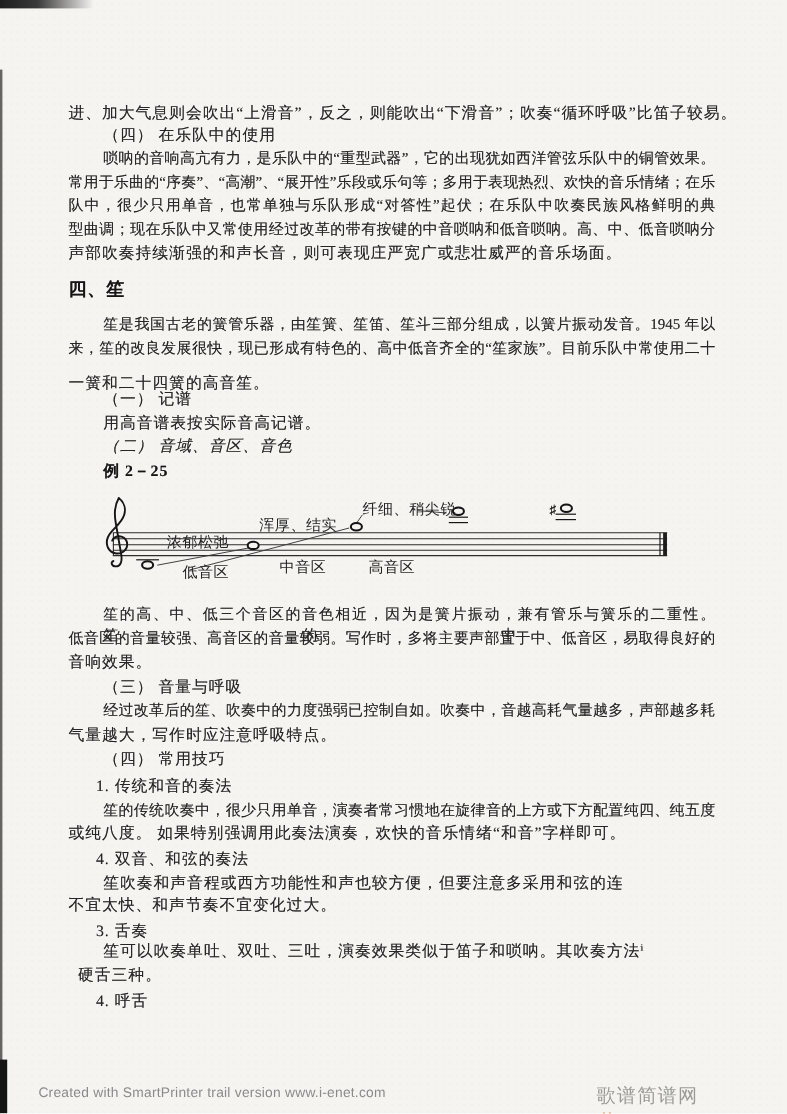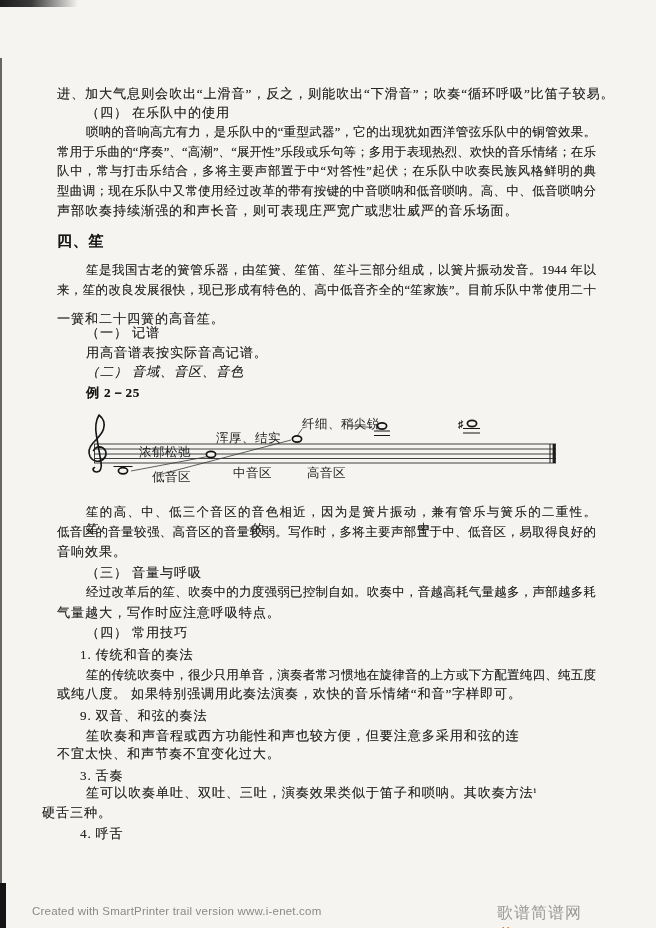--- a/index.html
+++ b/index.html
@@ -62,47 +62,47 @@
 
   <div class="edge-line"></div>
   <div class="corner-smudge"></div>
   <div class="bottom-mark"></div>
 
   <div id="text-layer">
       <div class="tline" style="left: 57px; top: 85px;">进、加大气息则会吹出“上滑音”，反之，则能吹出“下滑音”；吹奏“循环呼吸”比笛子较易。</div>
       <div class="tline" style="left: 86px; top: 104px;">（四） 在乐队中的使用</div>
       <div class="tline just" style="left: 86px; top: 124px; width: 510px;">唢呐的音响高亢有力，是乐队中的“重型武器”，它的出现犹如西洋管弦乐队中的铜管效果。</div>
       <div class="tline just" style="left: 57px; top: 144px; width: 539px;">常用于乐曲的“序奏”、“高潮”、“展开性”乐段或乐句等；多用于表现热烈、欢快的音乐情绪；在乐</div>
-      <div class="tline just" style="left: 57px; top: 163px; width: 539px;">队中，常与打击乐结合，多将主要声部置于中“对答性”起伏；在乐队中吹奏民族风格鲜明的典</div>
+      <div class="tline just" style="left: 57px; top: 163px; width: 539px;">队中，很少只用单音，也常单独与乐队形成“对答性”起伏；在乐队中吹奏民族风格鲜明的典</div>
       <div class="tline just" style="left: 57px; top: 183px; width: 539px;">型曲调；现在乐队中又常使用经过改革的带有按键的中音唢呐和低音唢呐。高、中、低音唢呐分</div>
       <div class="tline" style="left: 57px; top: 202px;">声部吹奏持续渐强的和声长音，则可表现庄严宽广或悲壮威严的音乐场面。</div>
       <div class="tline bold" style="left: 57px; top: 232px; font-size: 15px;">四、笙</div>
-      <div class="tline just" style="left: 86px; top: 262px; width: 510px;">笙是我国古老的簧管乐器，由笙簧、笙笛、笙斗三部分组成，以簧片振动发音。1944 年以</div>
+      <div class="tline just" style="left: 86px; top: 262px; width: 510px;">笙是我国古老的簧管乐器，由笙簧、笙笛、笙斗三部分组成，以簧片振动发音。1945 年以</div>
       <div class="tline just" style="left: 57px; top: 282px; width: 539px;">来，笙的改良发展很快，现已形成有特色的、高中低音齐全的“笙家族”。目前乐队中常使用二十</div>
       <div class="tline" style="left: 57px; top: 298px; margin-top: 12px;">一簧和二十四簧的高音笙。</div>
       <div class="tline" style="left: 86px; top: 324px;">（一） 记谱</div>
       <div class="tline" style="left: 86px; top: 344px;">用高音谱表按实际音高记谱。</div>
       <div class="tline" style="left: 86px; top: 363px; font-style: italic;">（二） 音域、音区、音色</div>
       <div class="tline bold" style="left: 86px; top: 384px;">例 2－25</div>
       <div class="tline just" style="left: 86px; top: 504px; width: 510px;">笙的高、中、低三个音区的音色相近，因为是簧片振动，兼有管乐与簧乐的二重性。笙的中、</div>
       <div class="tline just" style="left: 57px; top: 524px; width: 539px;">低音区的音量较强、高音区的音量较弱。写作时，多将主要声部置于中、低音区，易取得良好的</div>
       <div class="tline" style="left: 57px; top: 543px;">音响效果。</div>
       <div class="tline" style="left: 86px; top: 564px;">（三） 音量与呼吸</div>
       <div class="tline just" style="left: 86px; top: 584px; width: 510px;">经过改革后的笙、吹奏中的力度强弱已控制自如。吹奏中，音越高耗气量越多，声部越多耗</div>
       <div class="tline" style="left: 57px; top: 604px;">气量越大，写作时应注意呼吸特点。</div>
       <div class="tline" style="left: 86px; top: 624px;">（四） 常用技巧</div>
       <div class="tline" style="left: 80px; top: 646px;">1. 传统和音的奏法</div>
       <div class="tline just" style="left: 86px; top: 667px; width: 510px;">笙的传统吹奏中，很少只用单音，演奏者常习惯地在旋律音的上方或下方配置纯四、纯五度</div>
       <div class="tline" style="left: 57px; top: 685px;">或纯八度。 如果特别强调用此奏法演奏，欢快的音乐情绪“和音”字样即可。</div>
-      <div class="tline" style="left: 80px; top: 707px;">9. 双音、和弦的奏法</div>
+      <div class="tline" style="left: 80px; top: 707px;">4. 双音、和弦的奏法</div>
       <div class="tline" style="left: 86px; top: 727px;">笙吹奏和声音程或西方功能性和声也较方便，但要注意多采用和弦的连</div>
       <div class="tline" style="left: 57px; top: 745px;">不宜太快、和声节奏不宜变化过大。</div>
       <div class="tline" style="left: 80px; top: 767px;">3. 舌奏</div>
       <div class="tline" style="left: 86px; top: 784px;">笙可以吹奏单吐、双吐、三吐，演奏效果类似于笛子和唢呐。其吹奏方法ⁱ</div>
-      <div class="tline" style="left: 42px; top: 804px; font-family: Liberation Mono, monospace;">硬舌三种。</div>
+      <div class="tline" style="left: 65px; top: 804px; font-family: Liberation Mono, monospace;">硬舌三种。</div>
       <div class="tline" style="left: 80px; top: 825px;">4. 呼舌</div>
     </div>
 
   <svg class="staff-svg" width="656" height="98" viewBox="0 0 656 98">
 
     <g stroke="#2c2c2c" stroke-width="0.9">
       <line x1="94" y1="42" x2="556" y2="42"></line>
       <line x1="94" y1="47" x2="556" y2="47"></line>
       <line x1="94" y1="52" x2="556" y2="52"></line>
       <line x1="94" y1="56.5" x2="556" y2="56.5"></line>

